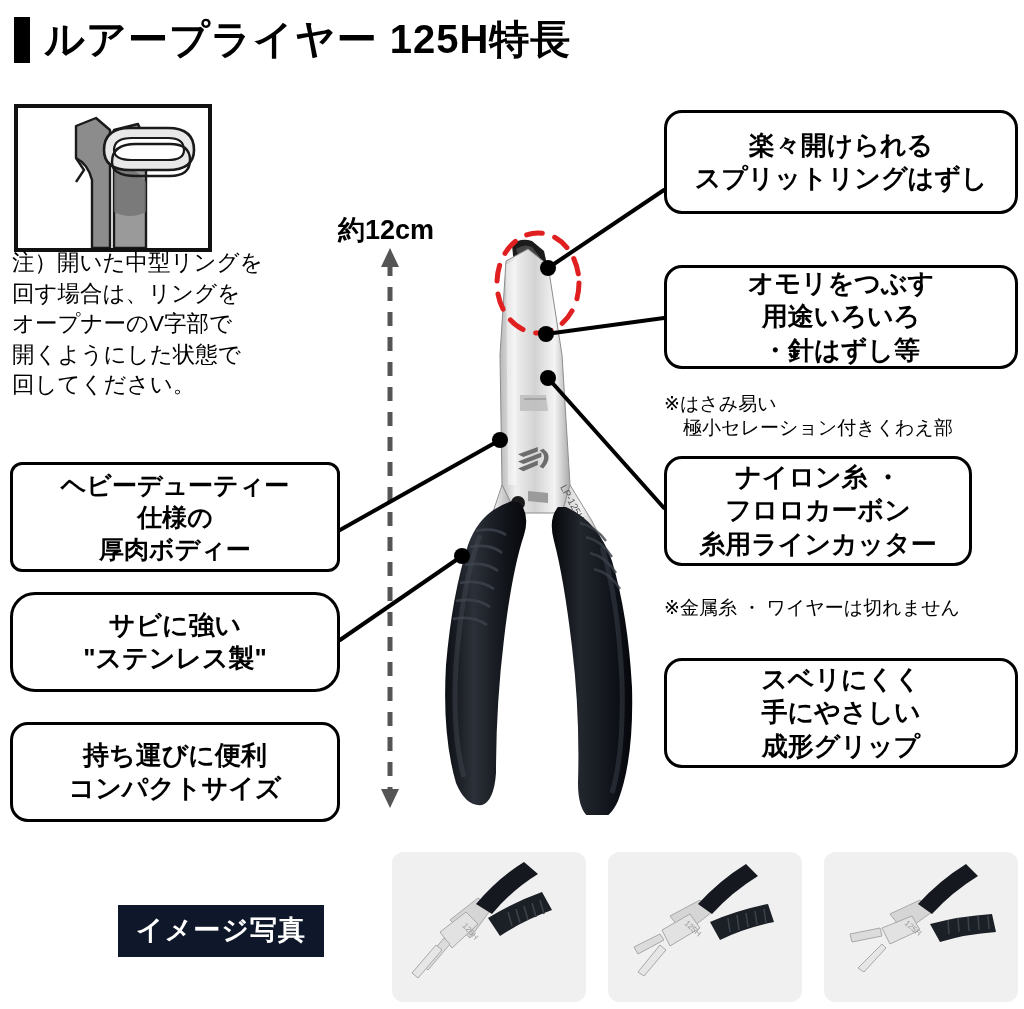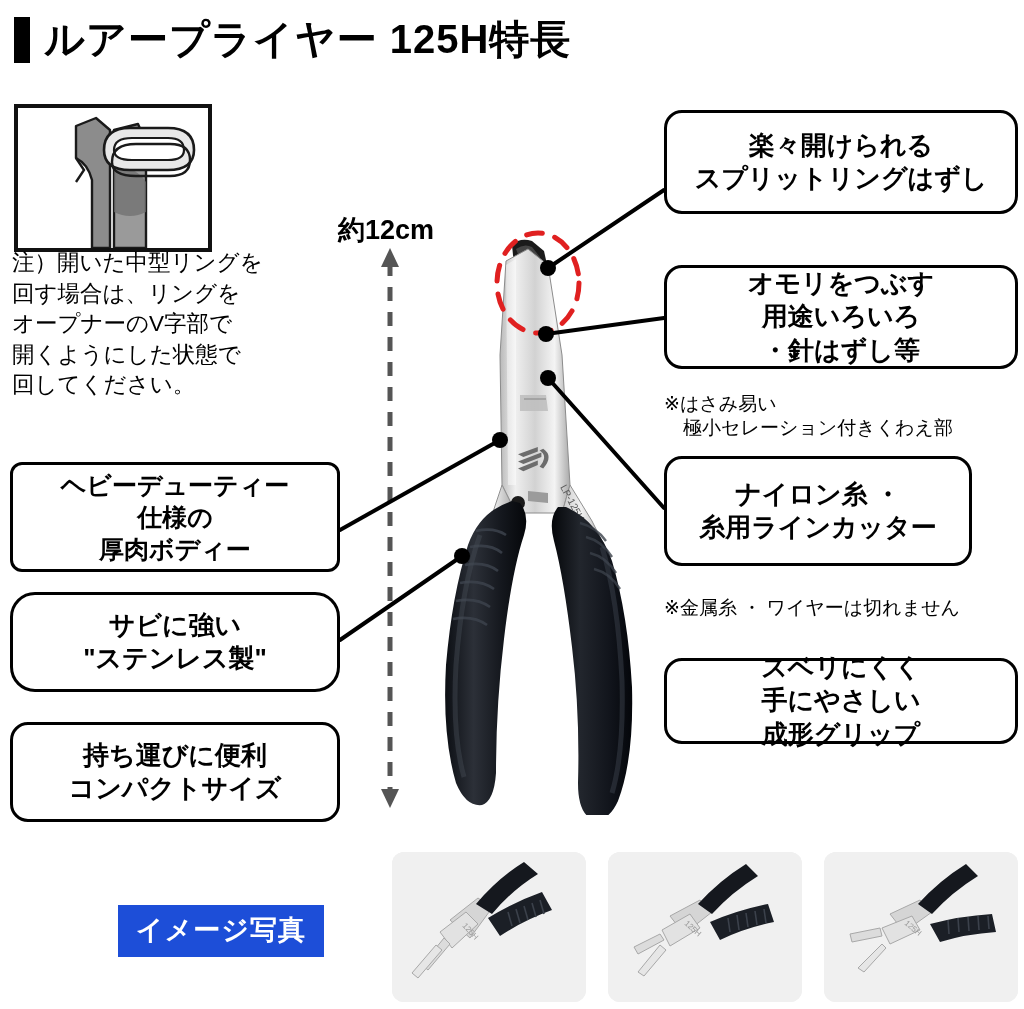--- a/index.html
+++ b/index.html
@@ -33,29 +33,29 @@
   }
   .callout div{white-space:nowrap;}
 
   #cl-0{left:10px;top:462px;width:330px;height:110px;font-size:25px;border-radius:12px;}
   #cl-1{left:10px;top:592px;width:330px;height:100px;font-size:26px;border-radius:25px;}
   #cl-2{left:10px;top:722px;width:330px;height:100px;font-size:26px;}
 
   #cr-0{left:664px;top:110px;width:354px;height:104px;font-size:26px;}
   #cr-1{left:664px;top:265px;width:354px;height:104px;font-size:26px;}
   #cr-2{left:664px;top:456px;width:308px;height:110px;font-size:26px;}
-  #cr-3{left:664px;top:658px;width:354px;height:86px;font-size:26px;}
+  #cr-3{left:664px;top:658px;width:354px;height:110px;font-size:26px;}
 
   .sub-note{font-size:19px;line-height:1.28;font-weight:500;}
   #note-right-1{left:664px;top:392px;width:360px;}
   #note-right-2{left:664px;top:596px;width:360px;}
   .sub-note div{white-space:nowrap;}
 
   
-  #img-label{left:118px;top:905px;background:#1d4ed8;color:#fff;font-size:27px;font-weight:bold;
+  #img-label{left:118px;top:905px;background:#0f172a;color:#fff;font-size:27px;font-weight:bold;
              padding:7px 18px 9px 18px;letter-spacing:1px;}
 
   
   #thumbs{left:392px;top:852px;width:628px;height:150px;display:flex;gap:22px;}
   .thumb{width:194px;height:150px;background:#f0f0f0;border-radius:12px;position:relative;overflow:hidden;}
 
   
   #wires{left:0;top:0;width:1024px;height:1009px;pointer-events:none;}
 </style>
 </head>
@@ -226,20 +226,21 @@
   <div>オモリをつぶす</div>
   <div>用途いろいろ</div>
   <div>・針はずし等</div>
 </div>
 <div class="abs sub-note" id="note-right-1">
   <div>※はさみ易い</div>
   <div>　極小セレーション付きくわえ部</div>
 </div>
 <div class="abs callout" id="cr-2">
   <div>ナイロン糸 ・</div>
+  <div>フロロカーボン</div>
   <div>糸用ラインカッター</div>
 </div>
 <div class="abs sub-note" id="note-right-2">
   <div>※金属糸 ・ ワイヤーは切れません</div>
 </div>
 <div class="abs callout" id="cr-3">
   <div>スベリにくく</div>
   <div>手にやさしい</div>
   <div>成形グリップ</div>
 </div>

